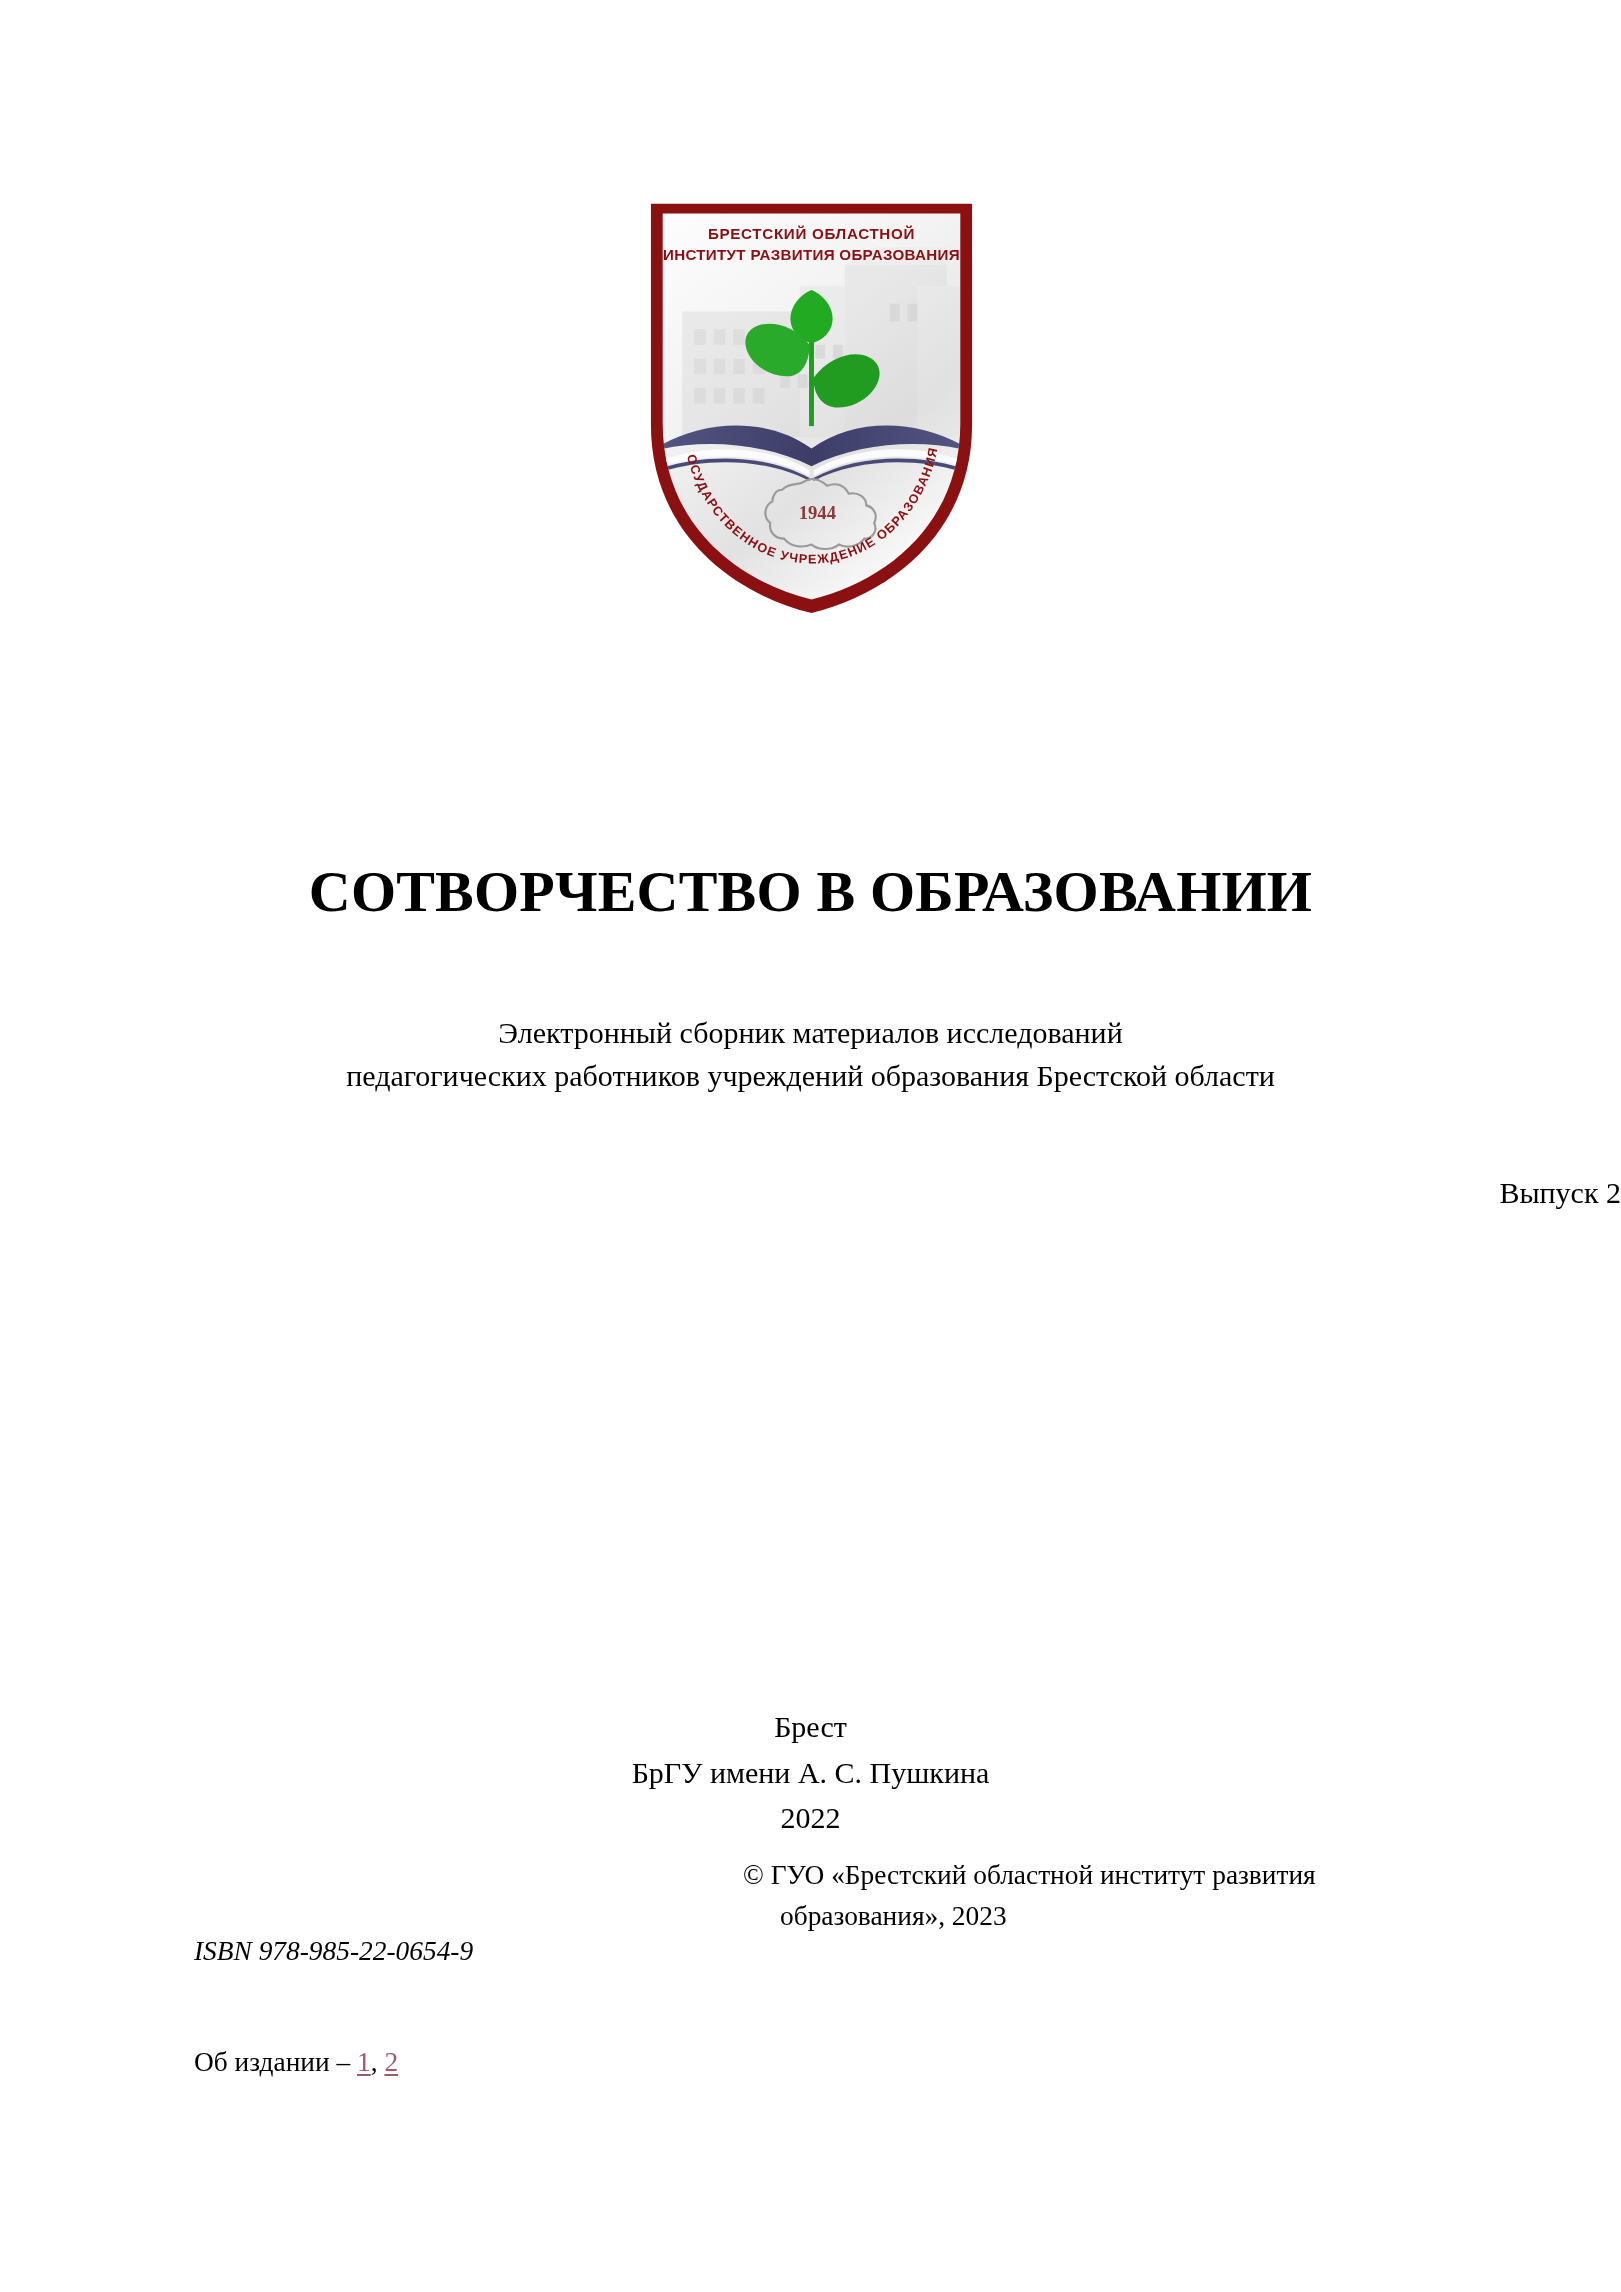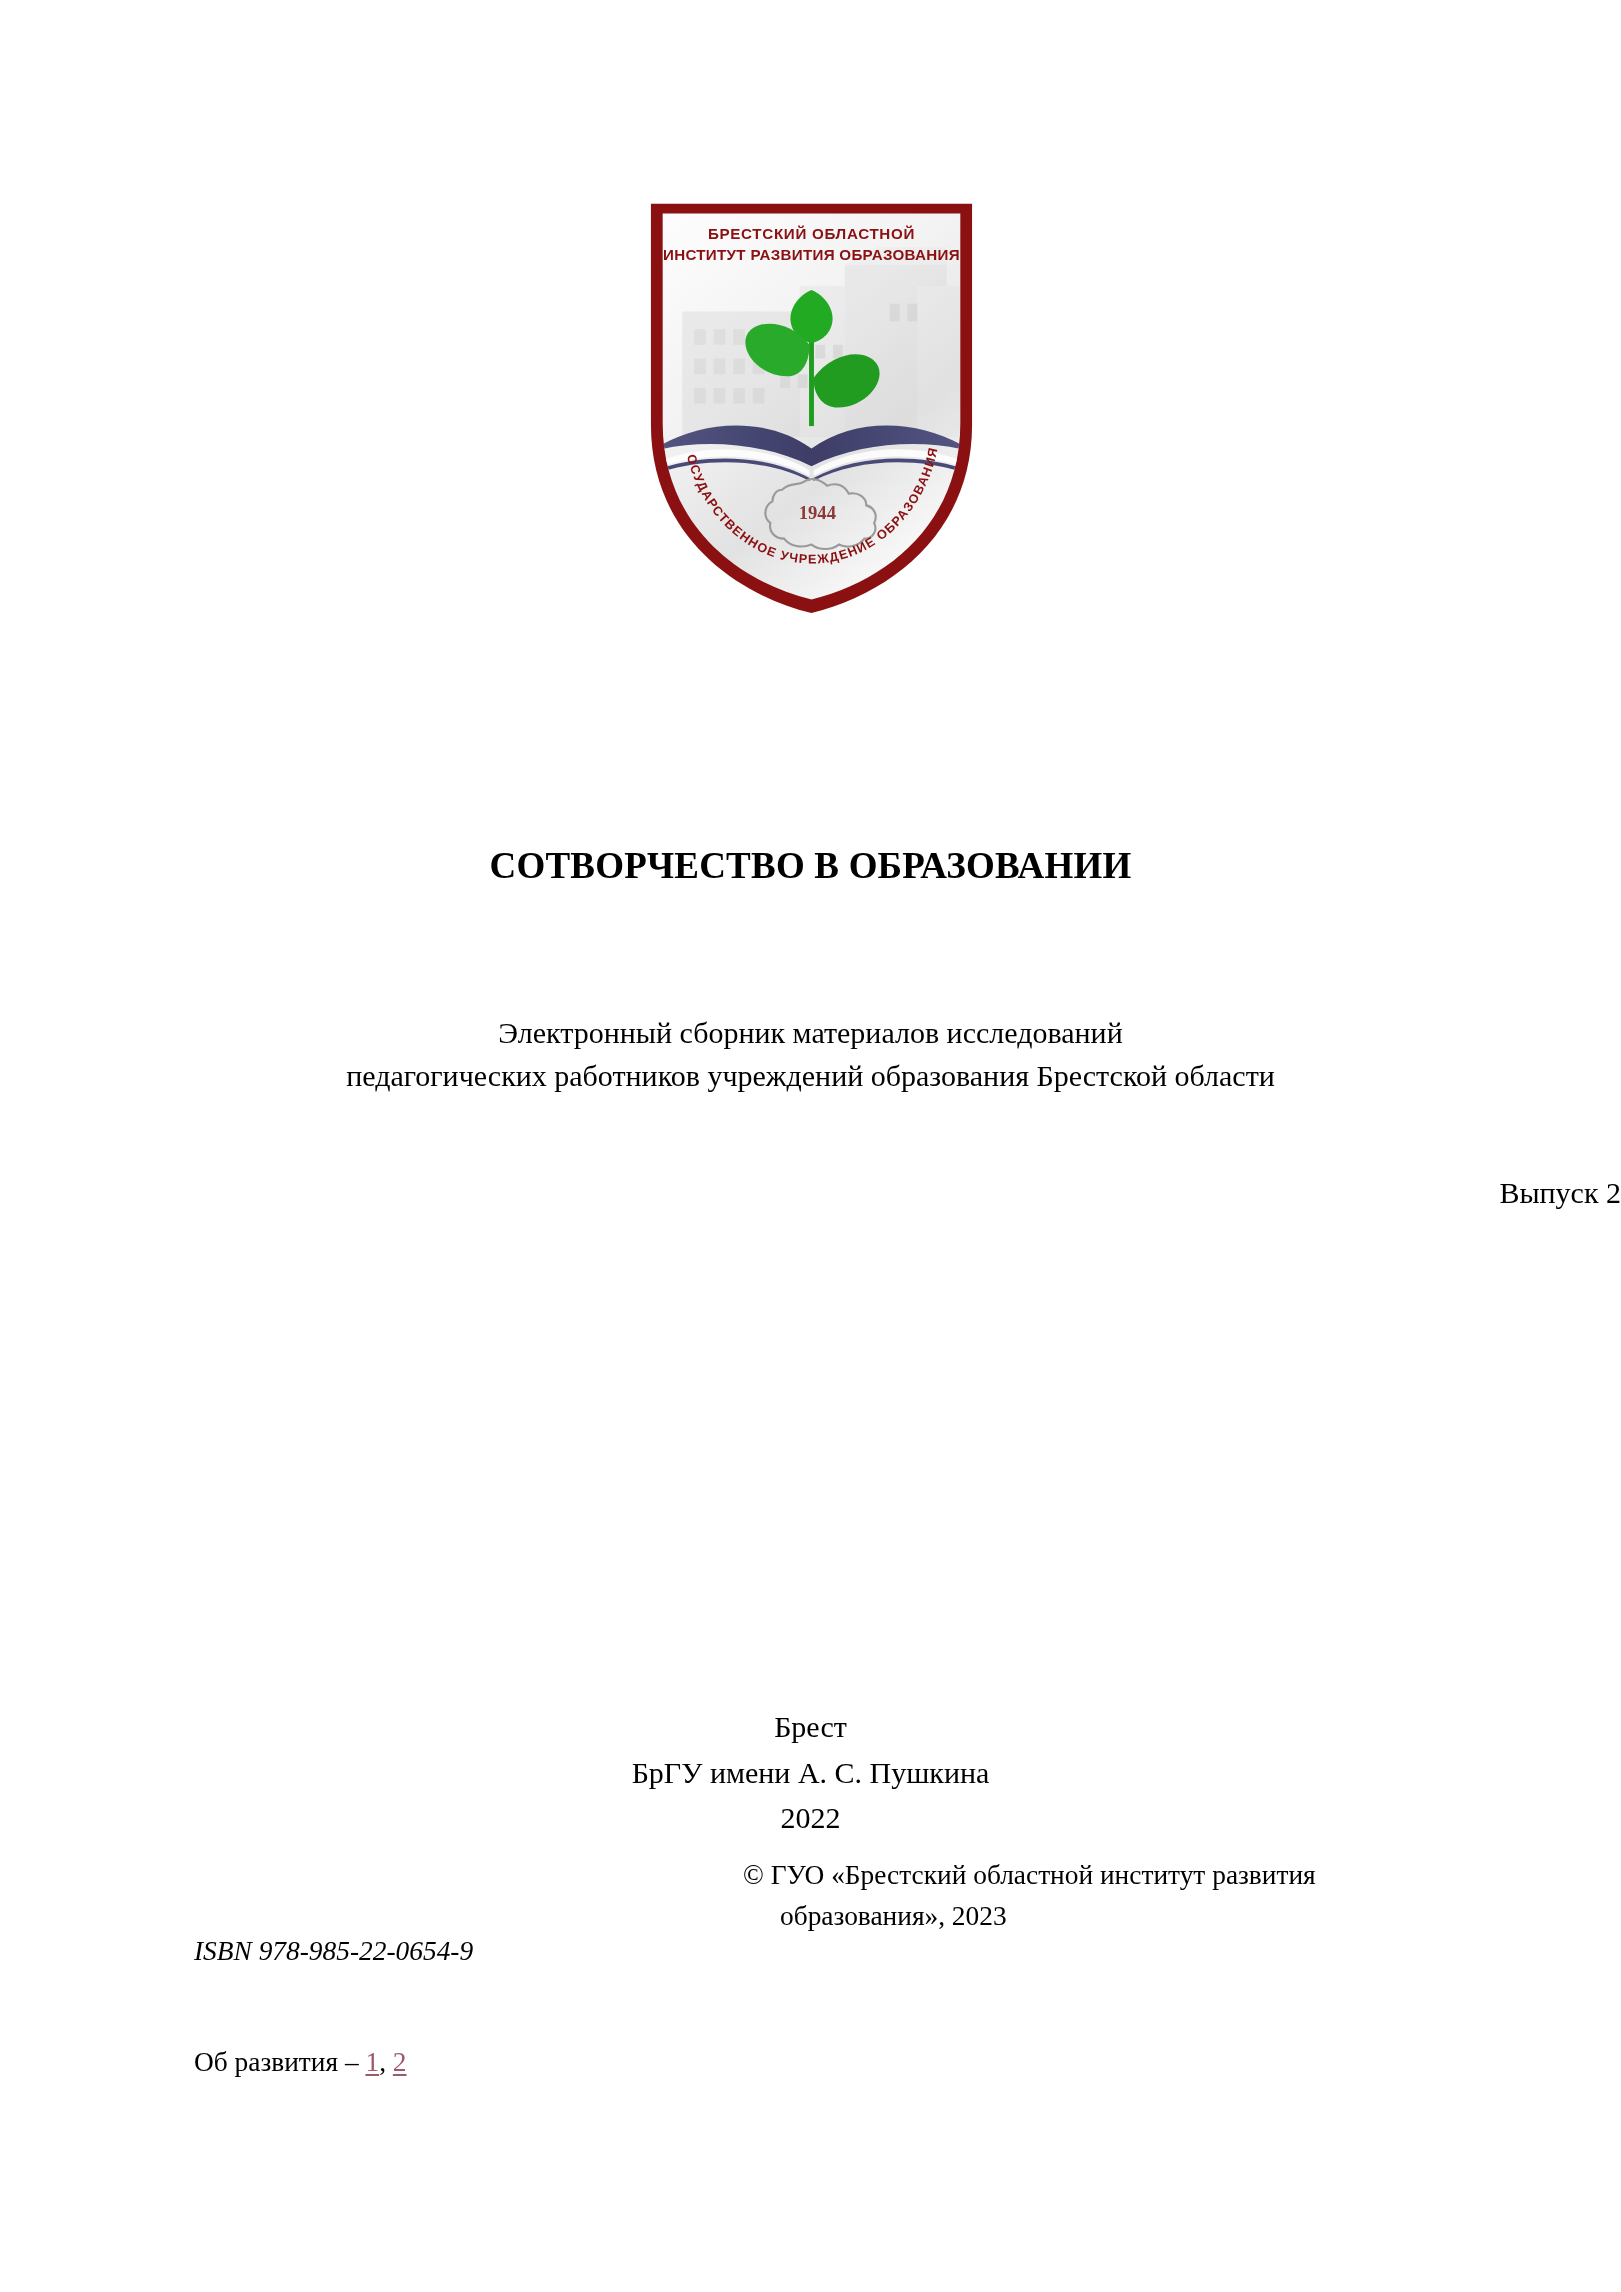--- a/index.html
+++ b/index.html
@@ -30,21 +30,21 @@
   }
   .logo-svg { display: block; width: 100%; height: 100%; }
 
   
   .main-title {
     position: absolute;
     left: 0;
     top: 821px;
     width: 100%;
     text-align: center;
-    font-size: 37px;
+    font-size: 58px;
     font-weight: bold;
     letter-spacing: 0.2px;
     line-height: 1.1;
     white-space: nowrap;
   }
 
   
   .subtitle {
     position: absolute;
     left: 0;
@@ -239,17 +239,17 @@
     <div>2022</div>
   </div>
 
   <div class="copyright">
     <div class="cline">© ГУО «Брестский областной институт развития образования», 2023</div>
   </div>
 
   <div class="isbn">ISBN 978-985-22-0654-9</div>
 
   <div class="about">
-    <span>Об развития – </span><a href="#">1</a><span class="sep">, </span><a href="#">2</a>
+    <span>Об издании – </span><a href="#">1</a><span class="sep">, </span><a href="#">2</a>
   </div>
 
 </div>
 
 
 </body></html>

